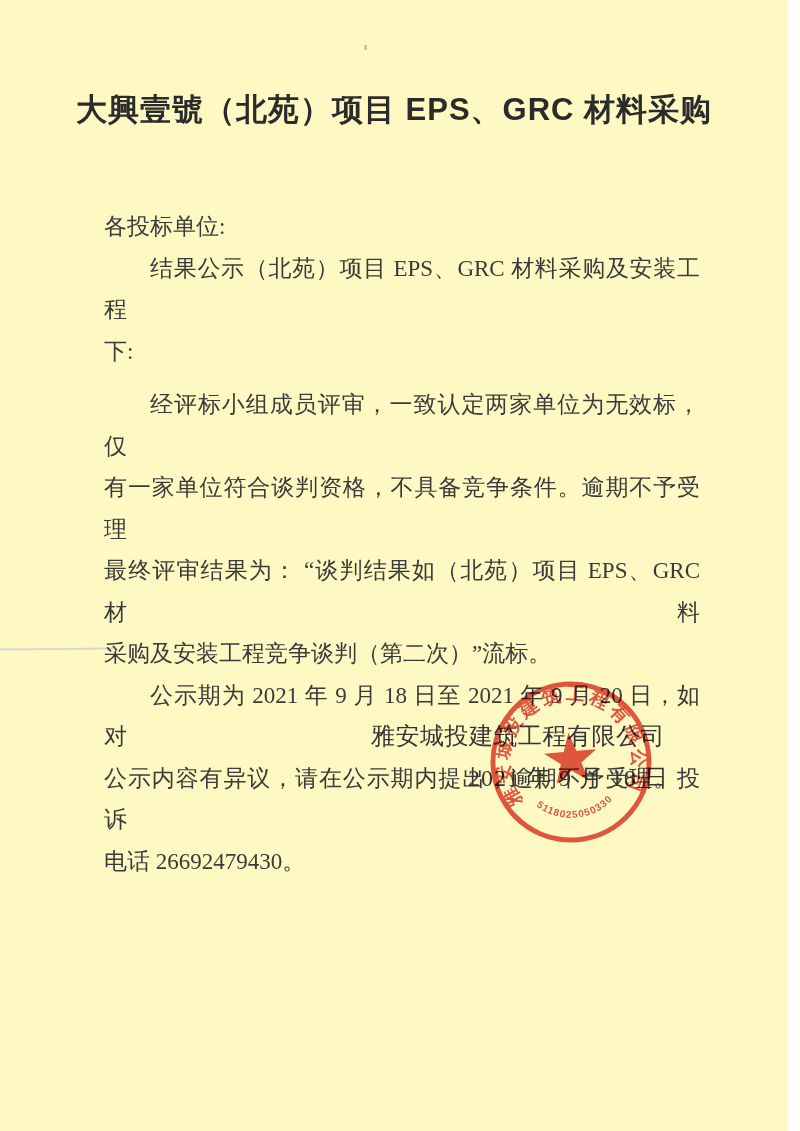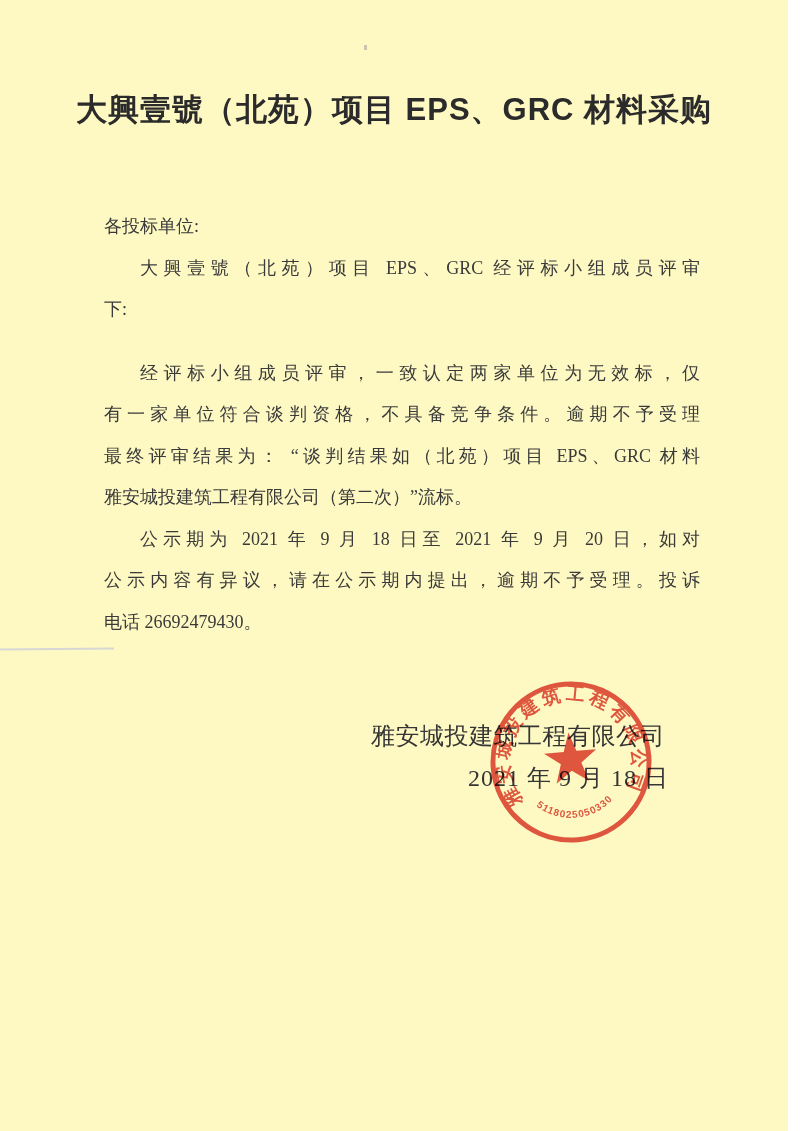--- a/index.html
+++ b/index.html
@@ -38,31 +38,31 @@
     font-size: 31px;
     line-height: 55px;
     color: #2b2b2b;
     letter-spacing: 1px;
   }
   
   .body-text {
     position: absolute;
     top: 206px; left: 104px;
     width: 596px;
-    font-size: 18px;
+    font-size: 23px;
     color: #3a3a3a;
   }
   .line {
     min-height: 41.5px;
     line-height: 41.5px;
     text-align: justify;
   }
   .jl { text-align-last: justify; }
   .indent { text-indent: 2em; }
-  .pstart { margin-top: 22px; }
+  .pstart { margin-top: 12px; }
   
   .sig-company {
     position: absolute;
     top: 720px; right: 123px;
     font-size: 24px;
     color: #353535;
     letter-spacing: 0.5px;
     white-space: nowrap;
   }
   .sig-date {
@@ -95,26 +95,26 @@
 
   <div class="speck"></div>
   <div class="edge-line"></div>
 
   <div class="title">
     <div>大興壹號（北苑）项目 EPS、GRC 材料采购</div>
   </div>
 
   <div class="body-text">
     <div class="line">各投标单位:</div>
-    <div class="line indent jl">大興壹號（北苑）项目 EPS、GRC 经评标小组成员评审</div>
+    <div class="line indent jl">结果公示（北苑）项目 EPS、GRC 材料采购及安装工程</div>
     <div class="line">下:</div>
     <div class="line indent jl pstart">经评标小组成员评审，一致认定两家单位为无效标，仅</div>
     <div class="line jl">有一家单位符合谈判资格，不具备竞争条件。逾期不予受理</div>
     <div class="line jl">最终评审结果为： “谈判结果如（北苑）项目 EPS、GRC 材料</div>
-    <div class="line">雅安城投建筑工程有限公司（第二次）”流标。</div>
+    <div class="line">采购及安装工程竞争谈判（第二次）”流标。</div>
     <div class="line indent jl">公示期为 2021 年 9 月 18 日至 2021 年 9 月 20 日，如对</div>
     <div class="line jl">公示内容有异议，请在公示期内提出，逾期不予受理。投诉</div>
     <div class="line">电话 26692479430。</div>
   </div>
 
   <div class="sig-company">雅安城投建筑工程有限公司</div>
   <div class="sig-date">2021 年 9 月 18 日</div>
 
   <div class="seal">
     <svg viewBox="0 0 172 172" width="172" height="172">

